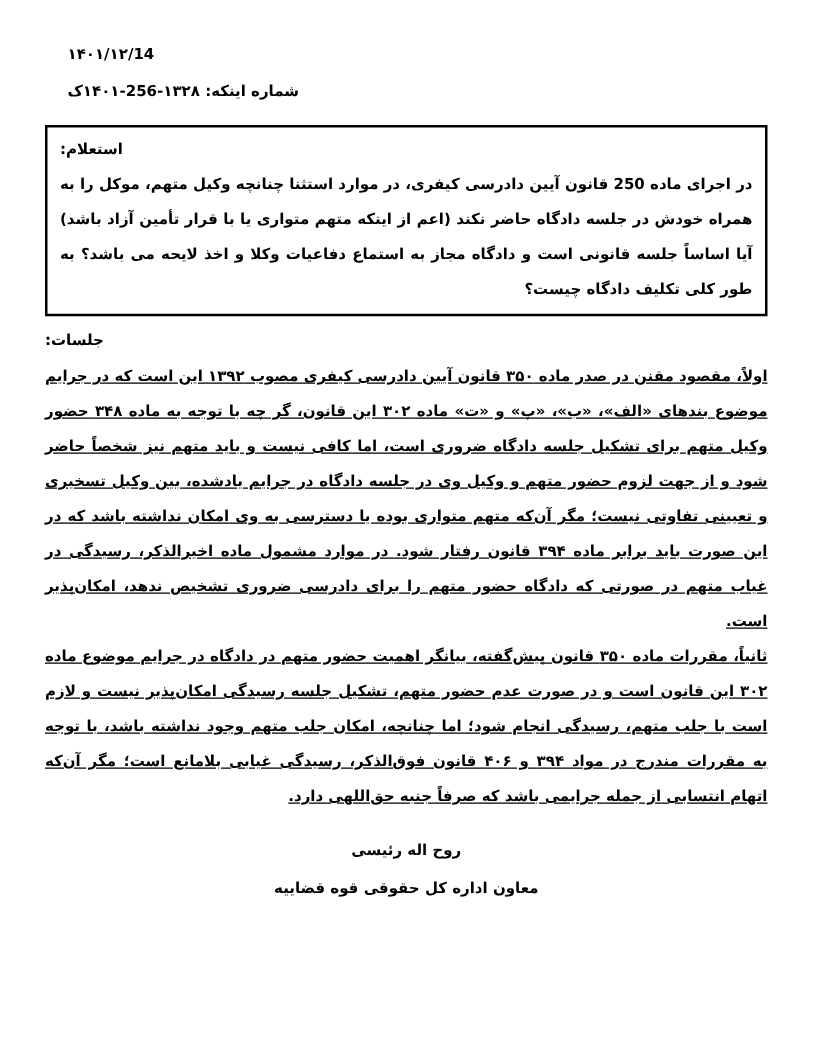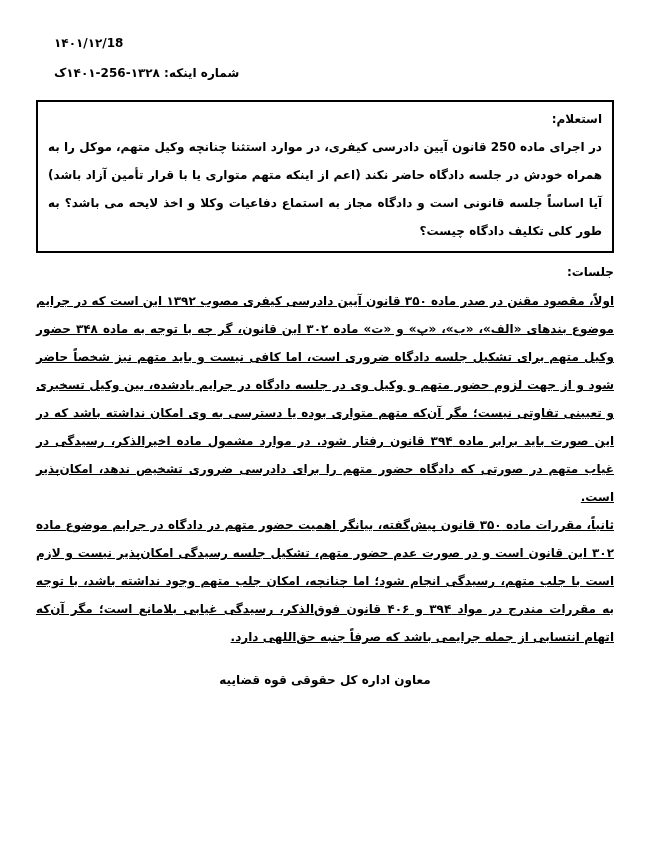--- a/index.html
+++ b/index.html
@@ -26,56 +26,57 @@
     margin-bottom: 12px;
   }
   .doc-header .hline { white-space: nowrap; }
   .inquiry-box {
     border: 2px solid #000000;
     padding: 3px 10px 6px 10px;
     margin-bottom: 5px;
   }
   .section-label {
     font-weight: bold;
-    text-align: right;
+    text-align: left;
   }
   .answer-label { margin-bottom: 1px; }
   .para {
     text-align: justify;
     text-justify: inter-word;
   }
   .answer-para { margin-bottom: 0; text-decoration: underline; }
   .signature {
     margin-top: 14px;
     text-align: center;
     line-height: 30px;
   }
 </style>
 </head>
 <body>
 
 <div class="page">
 
   <div class="doc-header">
-    <div class="hline">۱۴۰۱/۱۲/18</div>
+    <div class="hline">۱۴۰۱/۱۲/14</div>
     <div class="hline">
       <span>شماره اینکه:</span>
       <span>۱۳۲۸-256-۱۴۰۱ک</span>
     </div>
   </div>
 
   <div class="inquiry-box">
     <div class="section-label">استعلام:</div>
     <div class="para">در اجرای ماده 250 قانون آیین دادرسی کیفری، در موارد استثنا چنانچه وکیل متهم، موکل را به همراه خودش در جلسه دادگاه حاضر نکند (اعم از اینکه متهم متواری یا با قرار تأمین آزاد باشد) آیا اساساً جلسه قانونی است و دادگاه مجاز به استماع دفاعیات وکلا و اخذ لایحه می باشد؟ به طور کلی تکلیف دادگاه چیست؟</div>
   </div>
 
   <div class="section-label answer-label">جلسات:</div>
 
   <div class="answer-body">
     <div class="para answer-para">اولاً، مقصود مقنن در صدر ماده ۳۵۰ قانون آیین دادرسی کیفری مصوب ۱۳۹۲ این است که در جرایم موضوع بندهای «الف»، «ب»، «پ» و «ت» ماده ۳۰۲ این قانون، گر چه با توجه به ماده ۳۴۸ حضور وکیل متهم برای تشکیل جلسه دادگاه ضروری است، اما کافی نیست و باید متهم نیز شخصاً حاضر شود و از جهت لزوم حضور متهم و وکیل وی در جلسه دادگاه در جرایم یادشده، بین وکیل تسخیری و تعیینی تفاوتی نیست؛ مگر آن‌که متهم متواری بوده یا دسترسی به وی امکان نداشته باشد که در این صورت باید برابر ماده ۳۹۴ قانون رفتار شود. در موارد مشمول ماده اخیرالذکر، رسیدگی در غیاب متهم در صورتی که دادگاه حضور متهم را برای دادرسی ضروری تشخیص ندهد، امکان‌پذیر است.</div>
     <div class="para answer-para">ثانیاً، مقررات ماده ۳۵۰ قانون پیش‌گفته، بیانگر اهمیت حضور متهم در دادگاه در جرایم موضوع ماده ۳۰۲ این قانون است و در صورت عدم حضور متهم، تشکیل جلسه رسیدگی امکان‌پذیر نیست و لازم است با جلب متهم، رسیدگی انجام شود؛ اما چنانچه، امکان جلب متهم وجود نداشته باشد، با توجه به مقررات مندرج در مواد ۳۹۴ و ۴۰۶ قانون فوق‌الذکر، رسیدگی غیابی بلامانع است؛ مگر آن‌که اتهام انتسابی از جمله جرایمی باشد که صرفاً جنبه حق‌اللهی دارد.</div>
   </div>
 
   <div class="signature">
+    <div>روح اله رئیسی</div>
     <div>معاون اداره کل حقوقی قوه قضاییه</div>
   </div>
 
 </div>
 
 </body></html>

